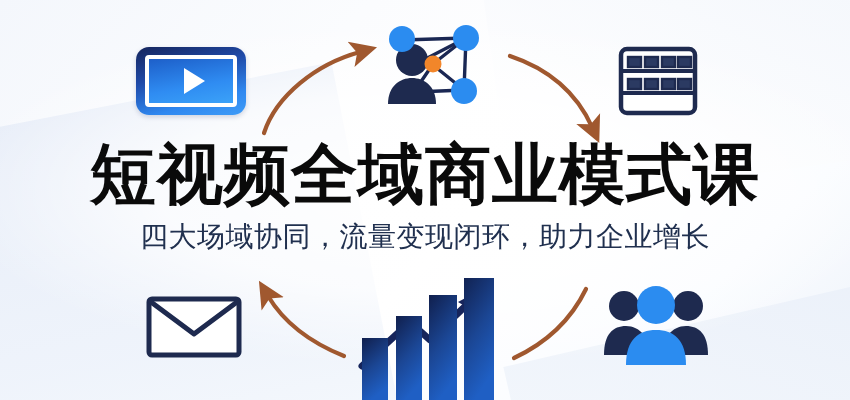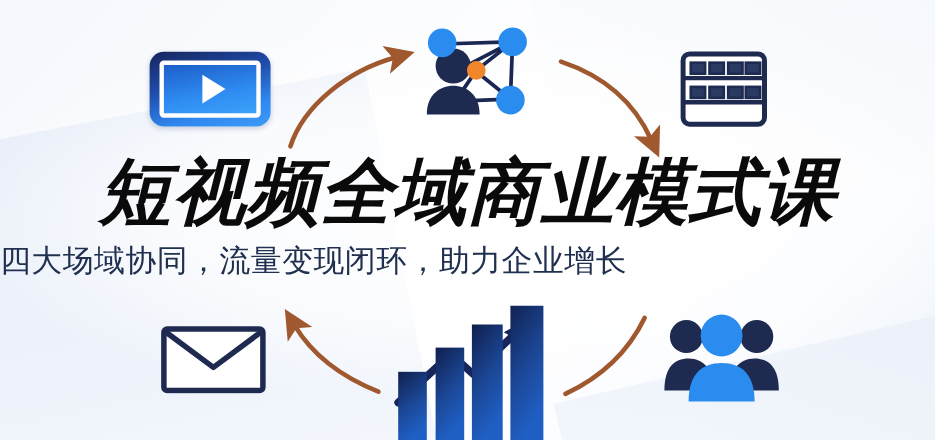--- a/index.html
+++ b/index.html
@@ -112,26 +112,26 @@
     position: absolute;
     left: 0; right: 0;
     top: 138px;
     text-align: center;
     font-size: 66px;
     line-height: 72px;
     font-weight: bold;
     color: #0a0a0a;
     letter-spacing: 1px;
     white-space: nowrap;
-    font-style: italic;
   }
   #subtitle {
     position: absolute;
     left: 0; right: 0;
     top: 219px;
+    text-align: center;
     font-size: 28px;
     line-height: 36px;
     font-weight: normal;
     color: #20304f;
     letter-spacing: .5px;
     white-space: nowrap;
   }
 </style>
 </head>
 <body>

